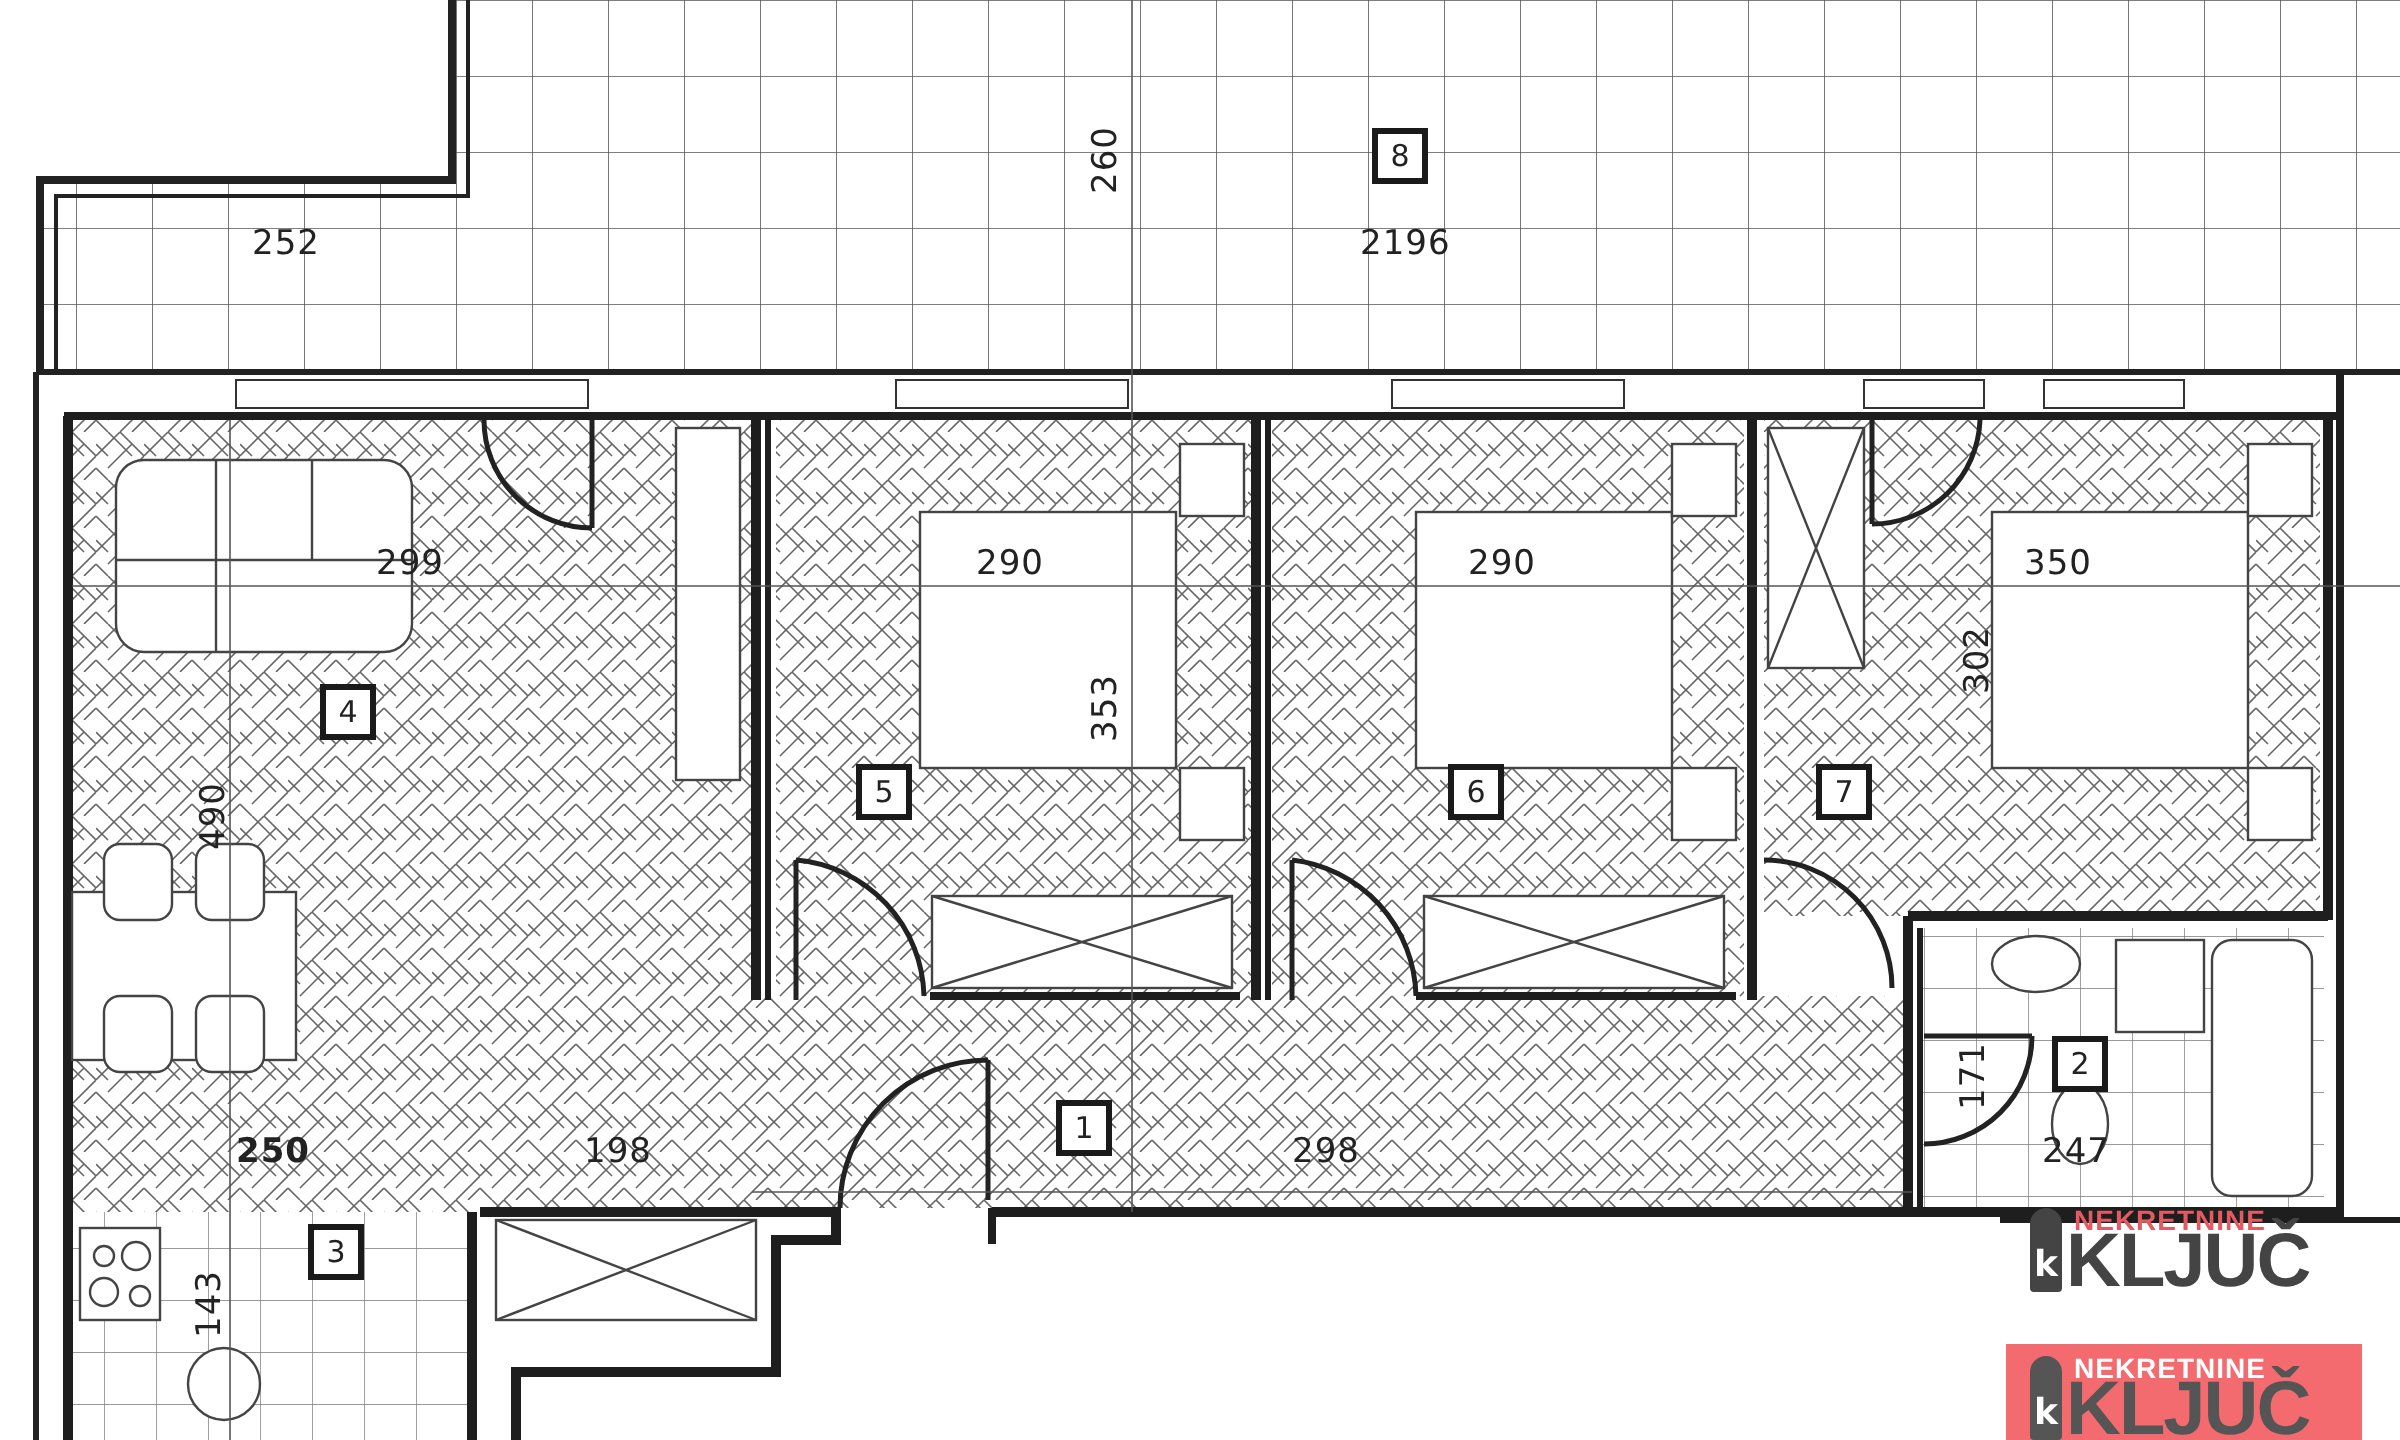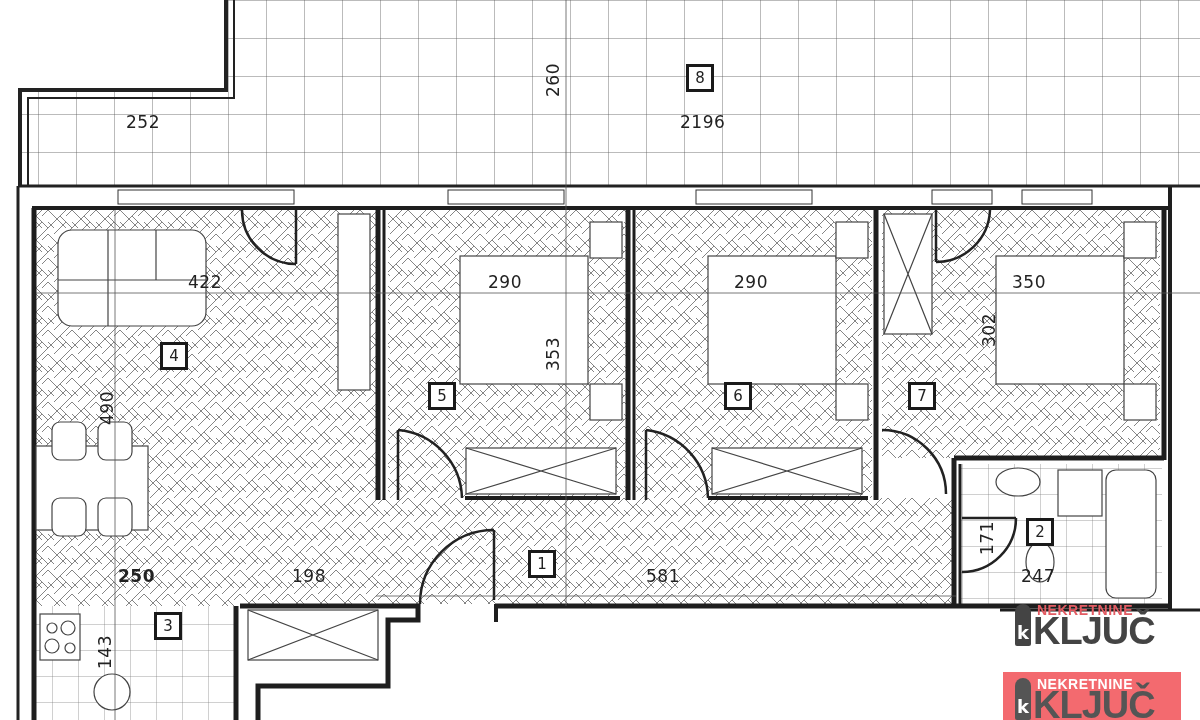--- a/index.html
+++ b/index.html
@@ -138,33 +138,33 @@
     <line x1="36" y1="293" x2="1200" y2="293"></line>
     <line x1="115" y1="210" x2="115" y2="720"></line>
     <line x1="566" y1="0" x2="566" y2="606"></line>
     <line x1="376" y1="596" x2="956" y2="596"></line>
   </g>
 </svg>
 
 <div class="dim" style="left:94px;top:112px;margin-left:32px;">252</div>
 <div class="dim" style="left:680px;top:112px;">2196</div>
 <div class="dim v" style="left:536px;top:70px;">260</div>
-<div class="dim" style="left:188px;top:272px;">422</div>
+<div class="dim" style="left:188px;top:272px;">299</div>
 <div class="dim v" style="left:90px;top:398px;">490</div>
 <div class="dim" style="left:488px;top:272px;">290</div>
 <div class="dim v" style="left:536px;top:344px;">353</div>
 <div class="dim" style="left:734px;top:272px;">290</div>
 <div class="dim" style="left:1012px;top:272px;">350</div>
 <div class="dim v" style="left:972px;top:320px;">302</div>
 <div class="dim v" style="left:970px;top:528px;">171</div>
 <div class="dim" style="left:1021px;top:566px;">247</div>
 <div class="dim" style="left:118px;top:566px;font-weight:bold;">250</div>
 <div class="dim v" style="left:88px;top:642px;">143</div>
 <div class="dim" style="left:292px;top:566px;">198</div>
-<div class="dim" style="left:646px;top:566px;">581</div>
+<div class="dim" style="left:646px;top:566px;">298</div>
 
 <div class="room-num" style="left:686px;top:64px;">8</div>
 <div class="room-num" style="left:160px;top:342px;">4</div>
 <div class="room-num" style="left:428px;top:382px;">5</div>
 <div class="room-num" style="left:724px;top:382px;">6</div>
 <div class="room-num" style="left:908px;top:382px;">7</div>
 <div class="room-num" style="left:1026px;top:518px;">2</div>
 <div class="room-num" style="left:154px;top:612px;">3</div>
 <div class="room-num" style="left:528px;top:550px;">1</div>
 

